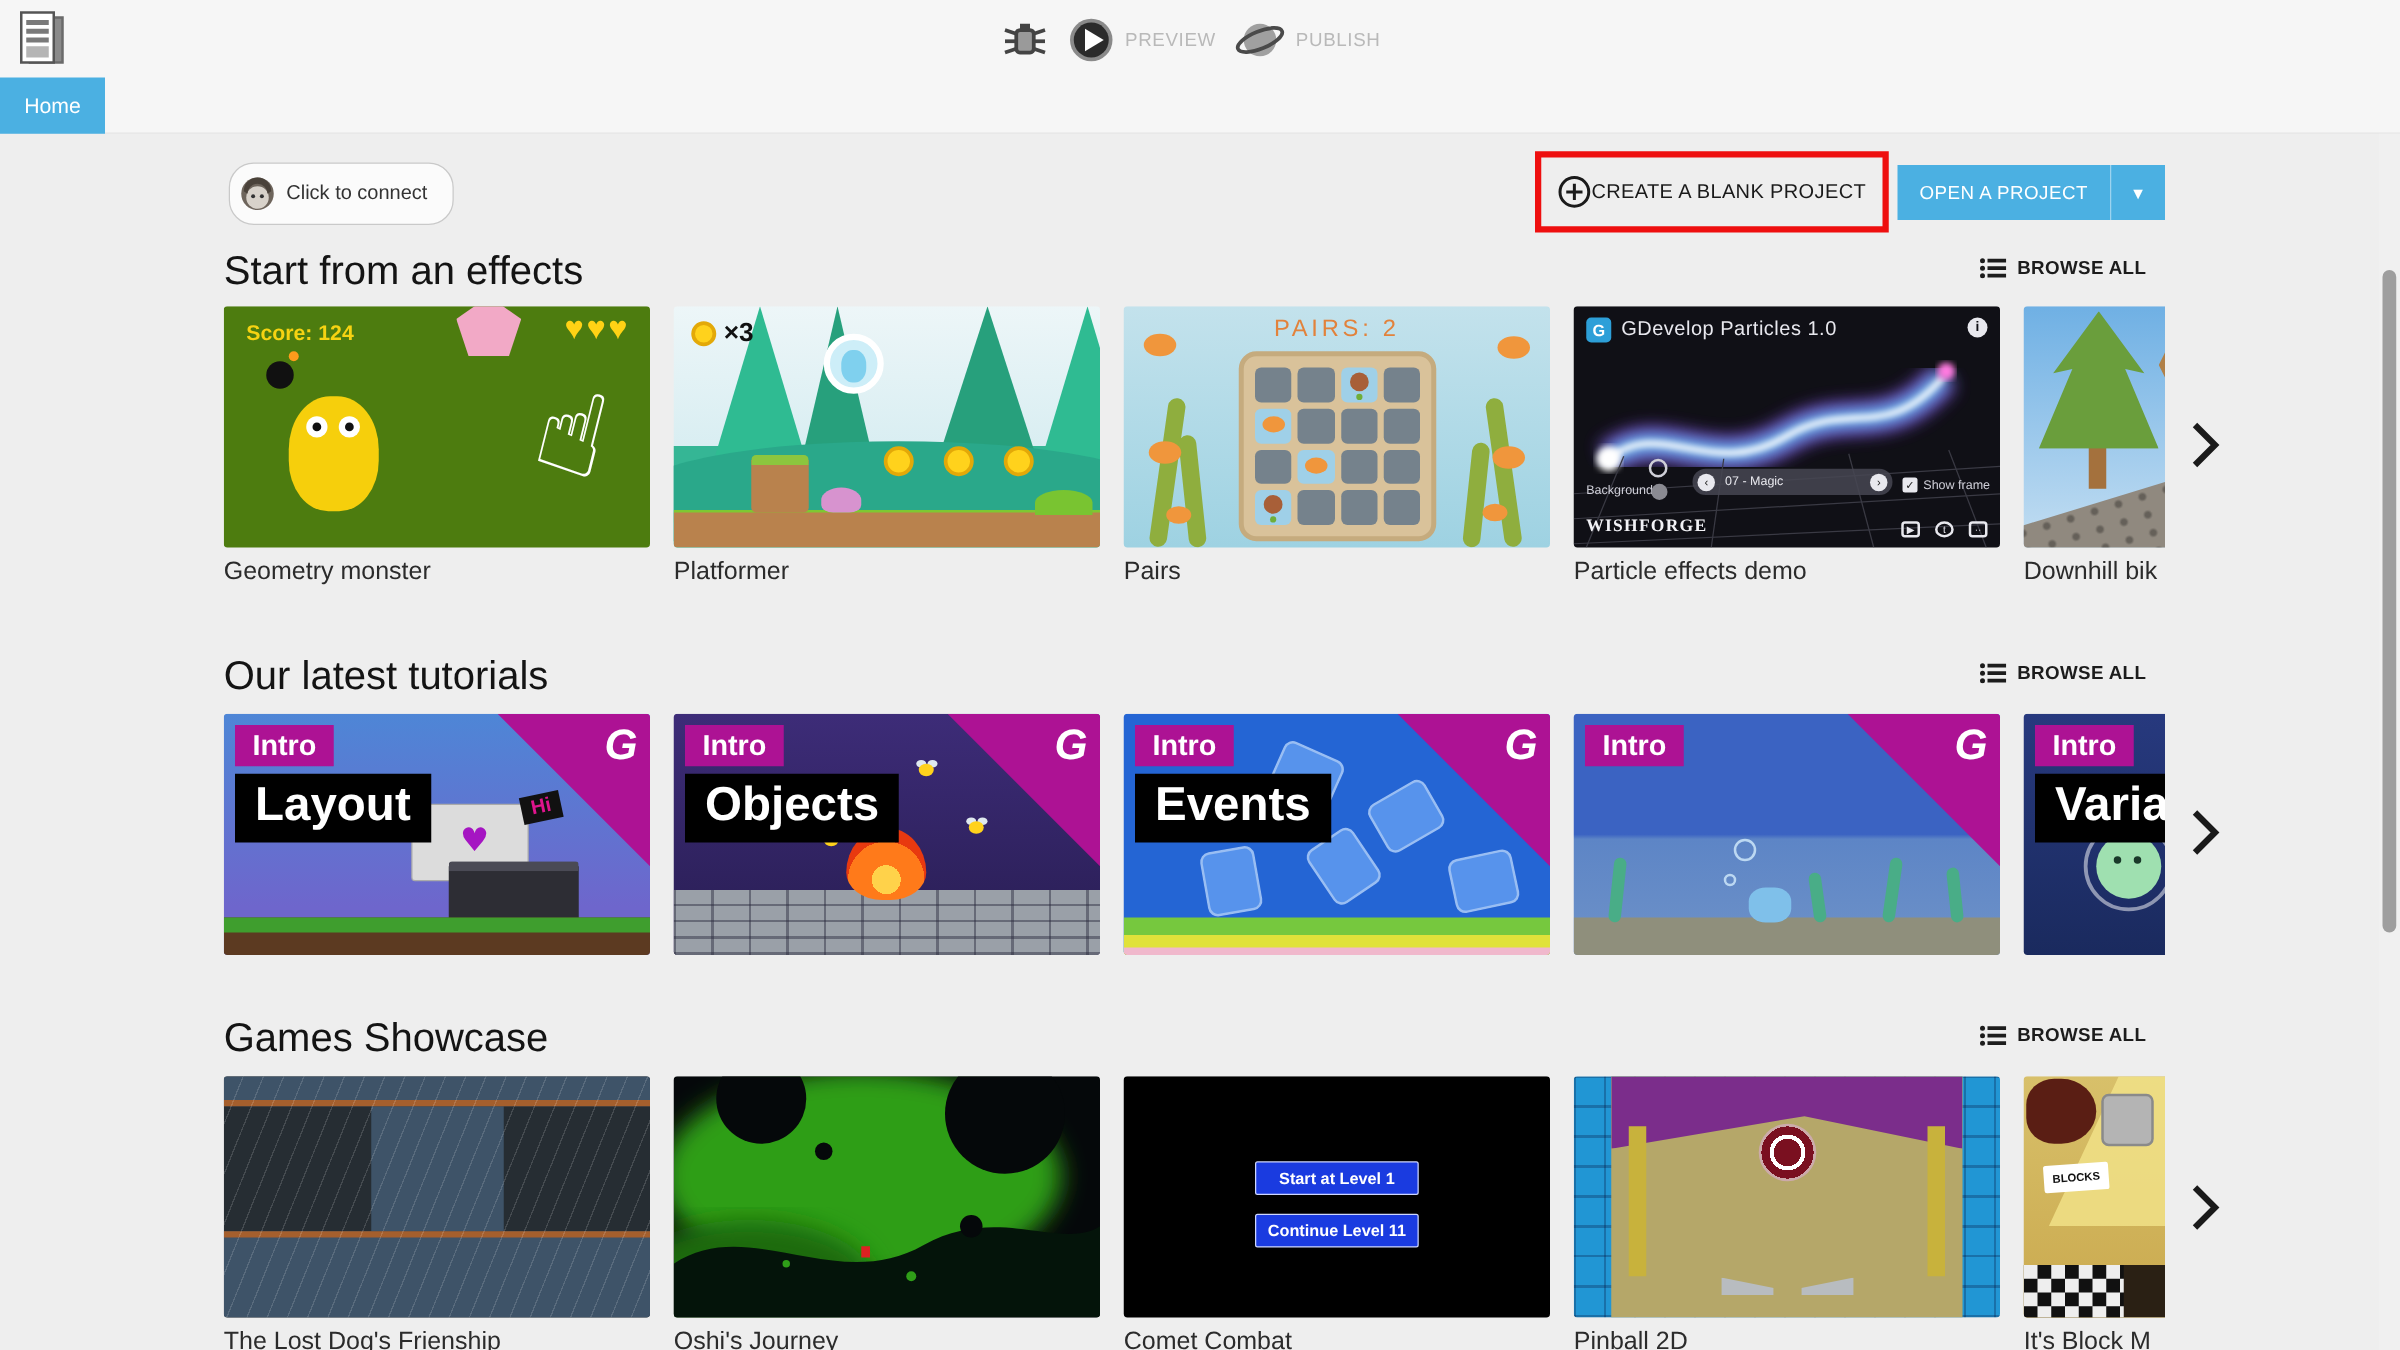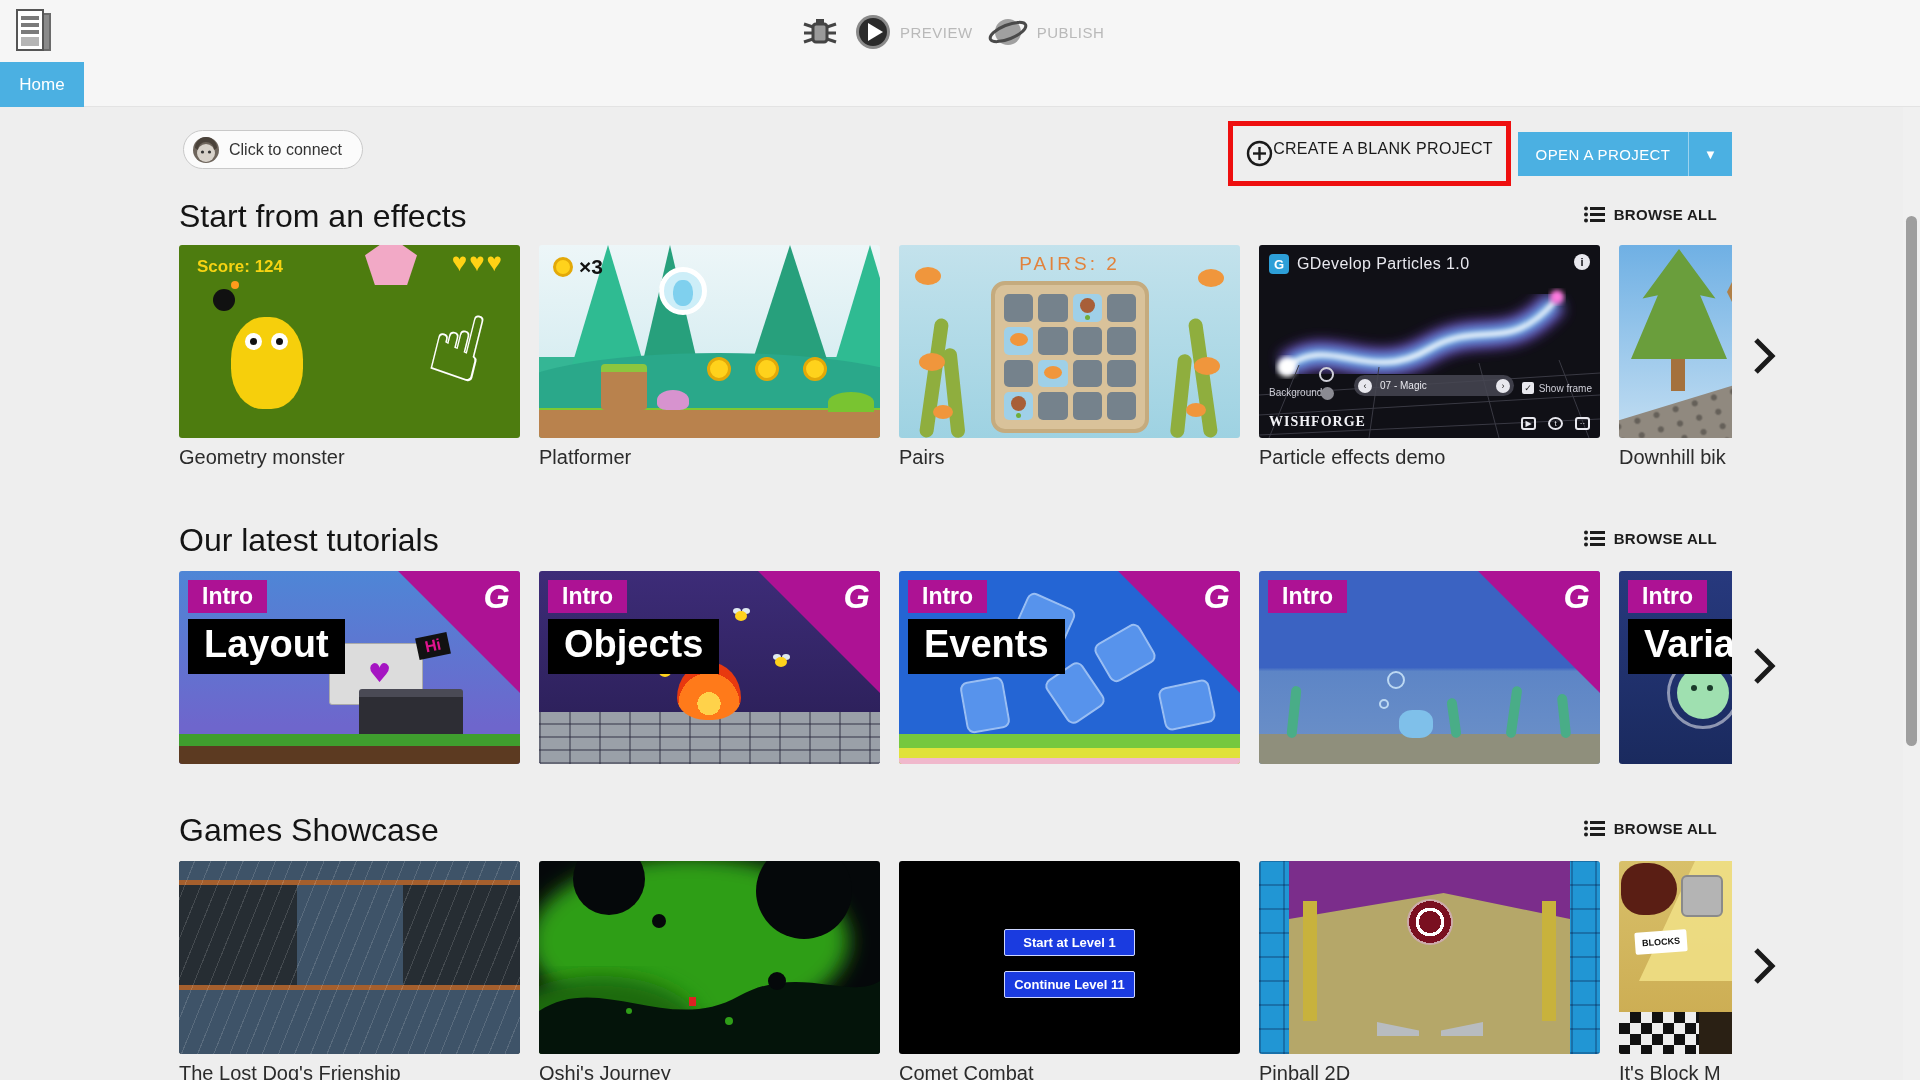--- a/index.html
+++ b/index.html
@@ -11,28 +11,28 @@
     background:#f6f6f6; border-bottom:1px solid #e3e3e3; }
   .pm-btn { position:absolute; left:12px; top:8px; width:46px; height:48px; cursor:pointer; }
   .tool-center { position:absolute; left:800px; top:8px; height:48px; display:flex; align-items:center; gap:14px; }
   .tool-item { display:flex; align-items:center; gap:8px; cursor:pointer; }
   .tool-label { font-size:15px; letter-spacing:.5px; color:#b9b9b9; }
   .home-tab { position:absolute; left:0; top:62px; width:84px; height:45px;
     background:#4bb0e2; color:#fff; font-size:17px; display:flex;
     align-items:center; justify-content:center; cursor:pointer; }
 
   
-  .connect-btn { position:absolute; left:183px; top:130px; height:39px;
+  .connect-btn { position:absolute; left:183px; top:130px; height:50px;
     display:flex; align-items:center; gap:9px; padding:0 20px 0 8px;
     border:1px solid #c9c9c9; border-radius:20px; background:#fbfbfb;
     font-size:16px; color:#333; cursor:pointer; }
   .red-box { position:absolute; left:1228px; top:121px; width:283px; height:65px;
     border:5px solid #ee0f0f; background:#eeeeee; display:flex;
     align-items:center; justify-content:center; }
-  .create-btn { display:flex; font-size:16px;
+  .create-btn { display:flex; align-items:center; font-size:16px;
     color:#1a1a1a; letter-spacing:.3px; cursor:pointer; }
   .open-btn { position:absolute; left:1518px; top:132px; width:214px; height:44px;
     background:#4bb0e2; color:#fff; display:flex; align-items:stretch; cursor:pointer; }
   .open-btn .main { flex:1; display:flex; align-items:center; justify-content:center;
     font-size:15px; letter-spacing:.4px; }
   .open-btn .caret { width:44px; border-left:1px solid rgba(255,255,255,.45);
     display:flex; align-items:center; justify-content:center; font-size:13px; }
 
   
   .sec-title { position:absolute; left:179px; font-size:32px; font-weight:400; color:#141414; }

